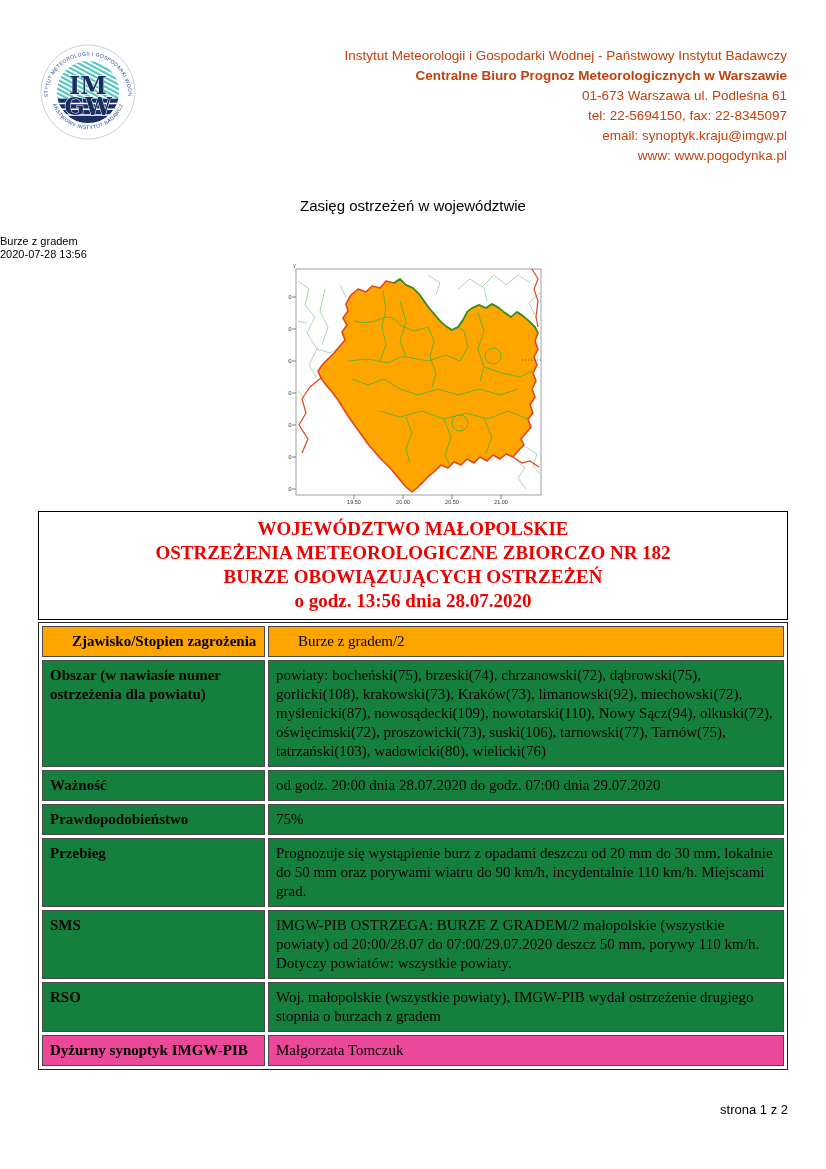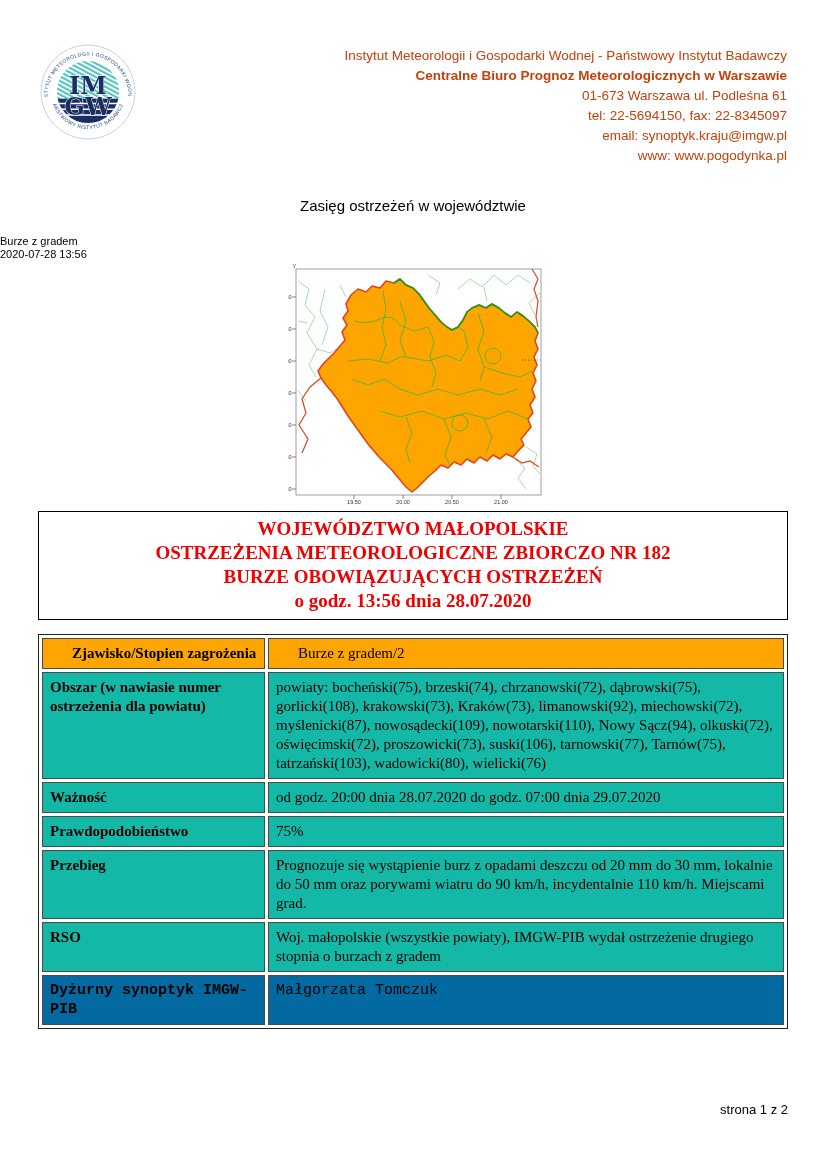--- a/index.html
+++ b/index.html
@@ -19,31 +19,31 @@
 
   
   .map-title{position:absolute;left:0;top:235px;width:100%;text-align:left;
              font-size:11px;line-height:12.5px;color:#000;}
   .map-wrap{position:absolute;left:288px;top:261px;width:258px;height:243px;}
 
   
   .content{position:absolute;left:38px;top:511px;width:750px;}
   .warn-head{border:1px solid #000;background:#fff;text-align:center;
              font-family:"Liberation Serif",serif;font-weight:bold;color:#EE0000;
-             font-size:19px;line-height:24px;padding:5px 4px 6px 4px;margin-bottom:14px;}
+             font-size:19px;line-height:24px;padding:5px 4px 6px 4px;margin-bottom:2px;}
 
   
   table.warn{width:750px;border-collapse:separate;border-spacing:3px;
              border:1px solid #222;background:#fff;
              font-family:"Liberation Serif",serif;font-size:15px;}
   table.warn td{border:1px solid #4a4a4a;padding:5px 7px;vertical-align:top;
-                line-height:19px;background:#14b8a6;}
+                line-height:19px;background:#15803d;}
   table.warn td.lbl{width:185px;font-weight:bold;}
   tr.row-orange td{background:#FFA500;padding-left:29px;}
-  tr.row-gray td{background:#0369a1;font-family:Liberation Mono, monospace;}
+  tr.row-gray td{background:#ec4899;}
 
   
   .footer{position:absolute;right:38px;top:1102px;font-size:13px;color:#000;}
 </style>
 </head>
 <body>
 
 <div class="page">
 
   <svg class="logo" viewBox="0 0 100 100">
@@ -204,20 +204,24 @@
         </tr>
         <tr>
           <td class="lbl">Prawdopodobieństwo</td>
           <td>75%</td>
         </tr>
         <tr>
           <td class="lbl">Przebieg</td>
           <td>Prognozuje się wystąpienie burz z opadami deszczu od 20 mm do 30 mm, lokalnie do 50 mm oraz porywami wiatru do 90 km/h, incydentalnie 110 km/h. Miejscami grad.</td>
         </tr>
         <tr>
+          <td class="lbl">SMS</td>
+          <td>IMGW-PIB OSTRZEGA: BURZE Z GRADEM/2 małopolskie (wszystkie powiaty) od 20:00/28.07 do 07:00/29.07.2020 deszcz 50 mm, porywy 110 km/h. Dotyczy powiatów: wszystkie powiaty.</td>
+        </tr>
+        <tr>
           <td class="lbl">RSO</td>
           <td>Woj. małopolskie (wszystkie powiaty), IMGW-PIB wydał ostrzeżenie drugiego stopnia o burzach z gradem</td>
         </tr>
         <tr class="row-gray">
           <td class="lbl">Dyżurny synoptyk IMGW-PIB</td>
           <td>Małgorzata Tomczuk</td>
         </tr>
       </tbody>
     </table>
   </div>

